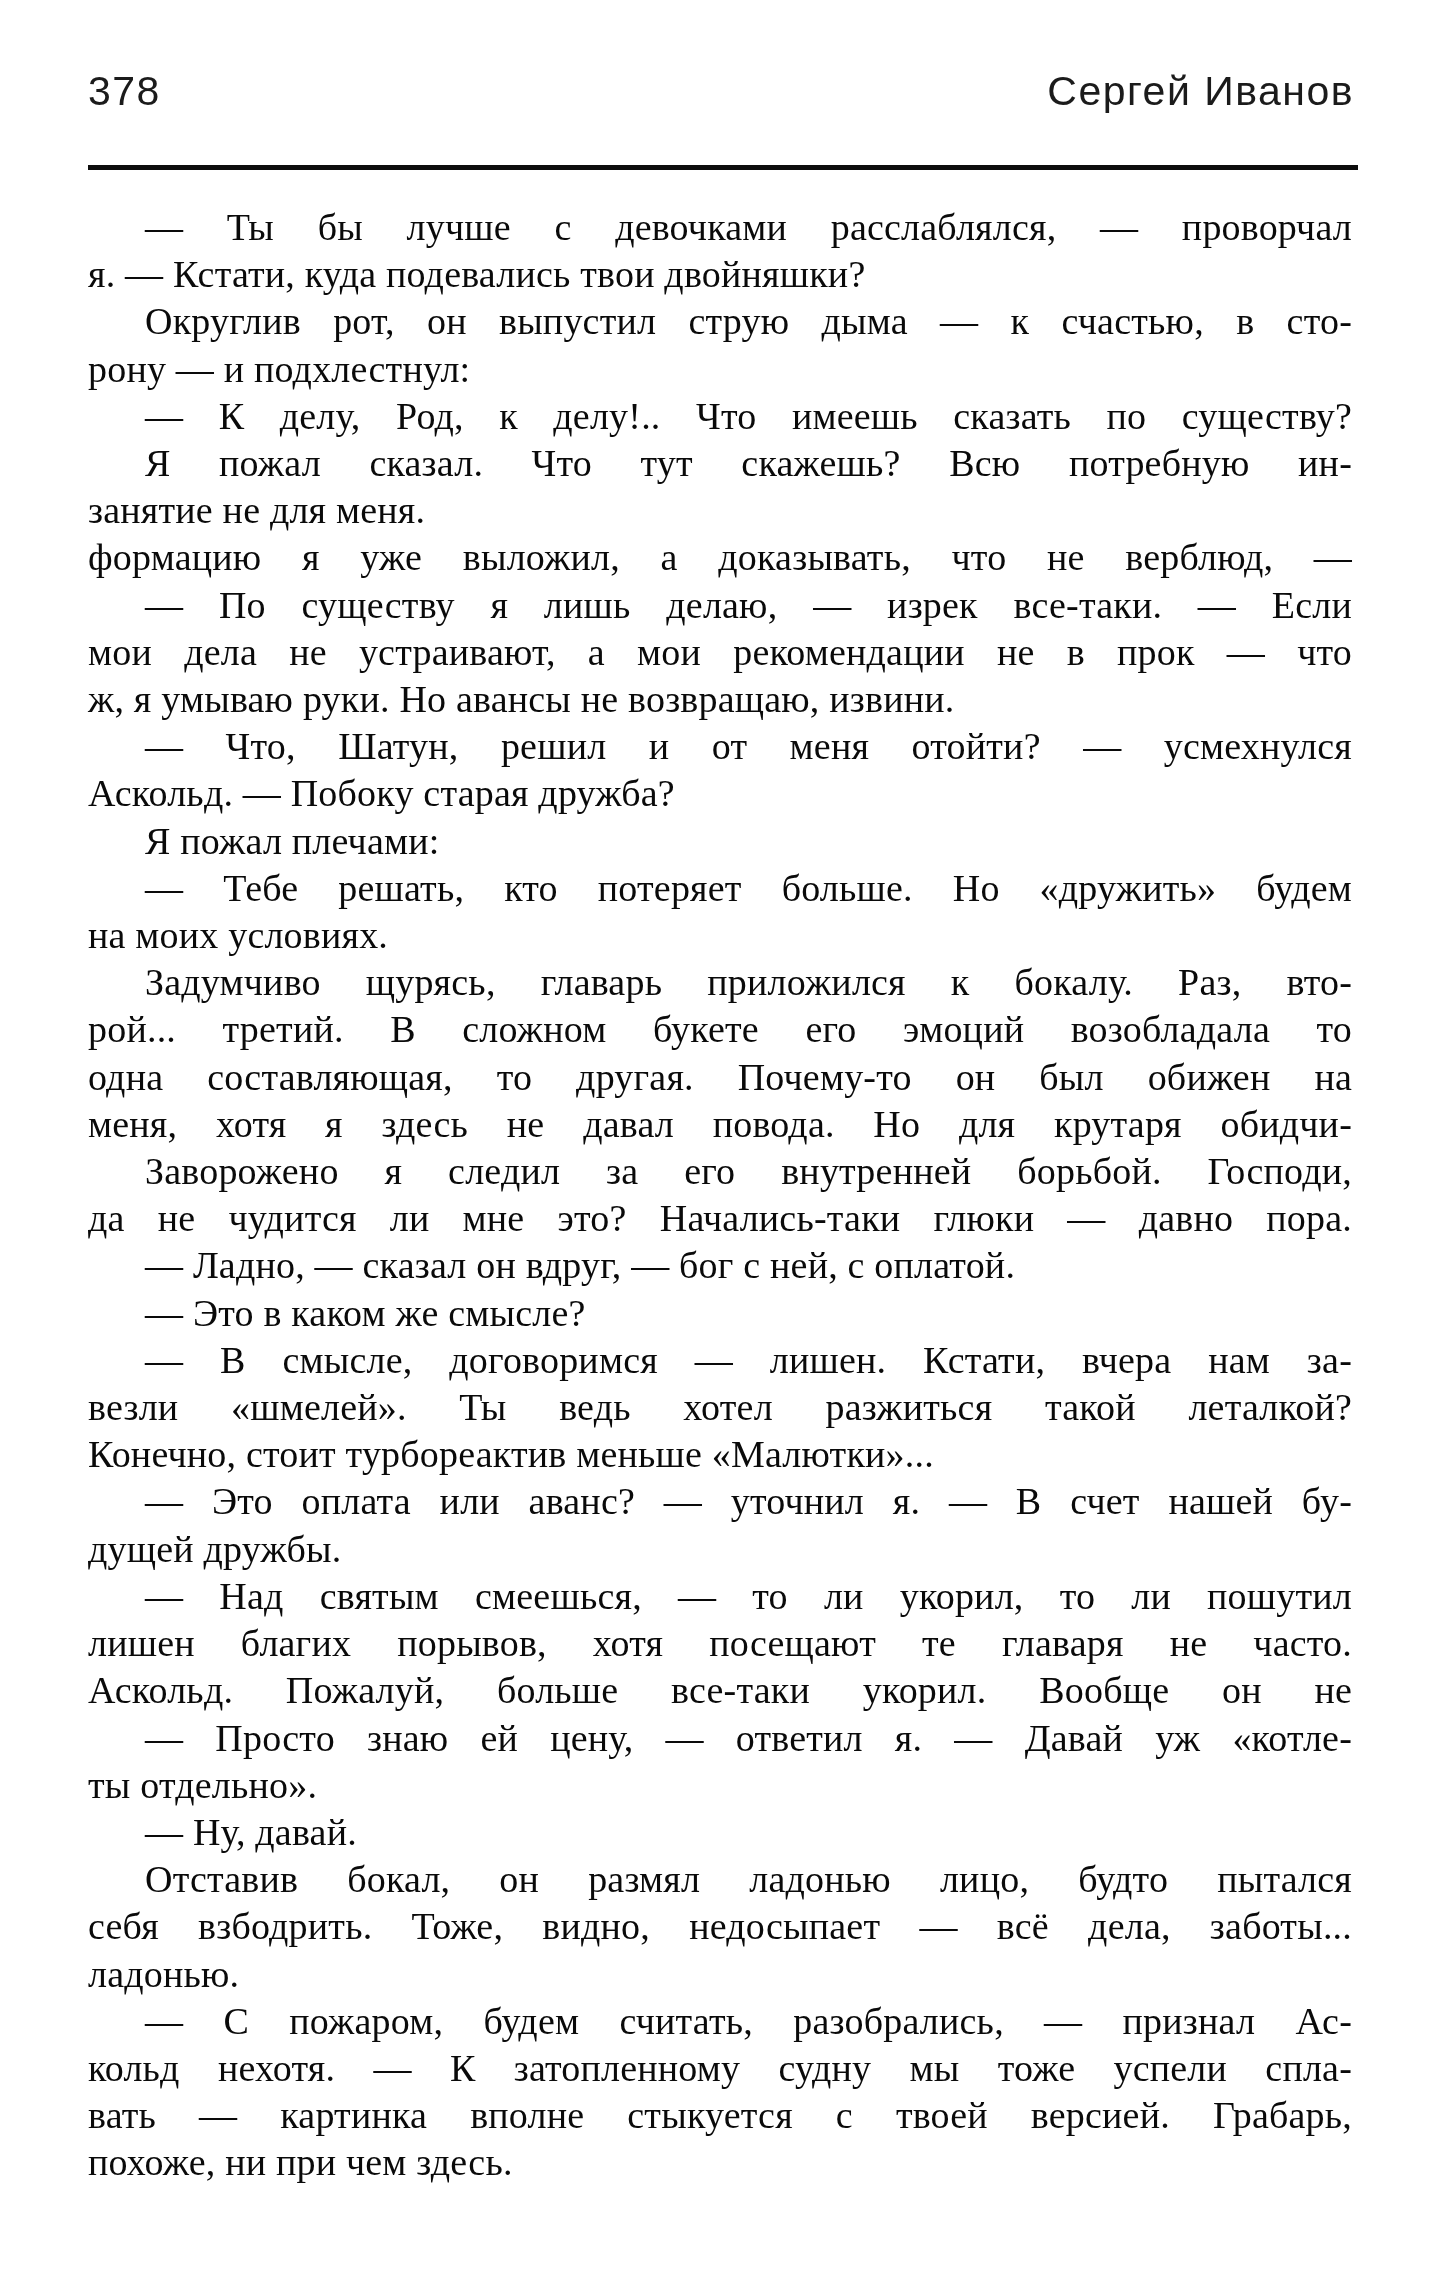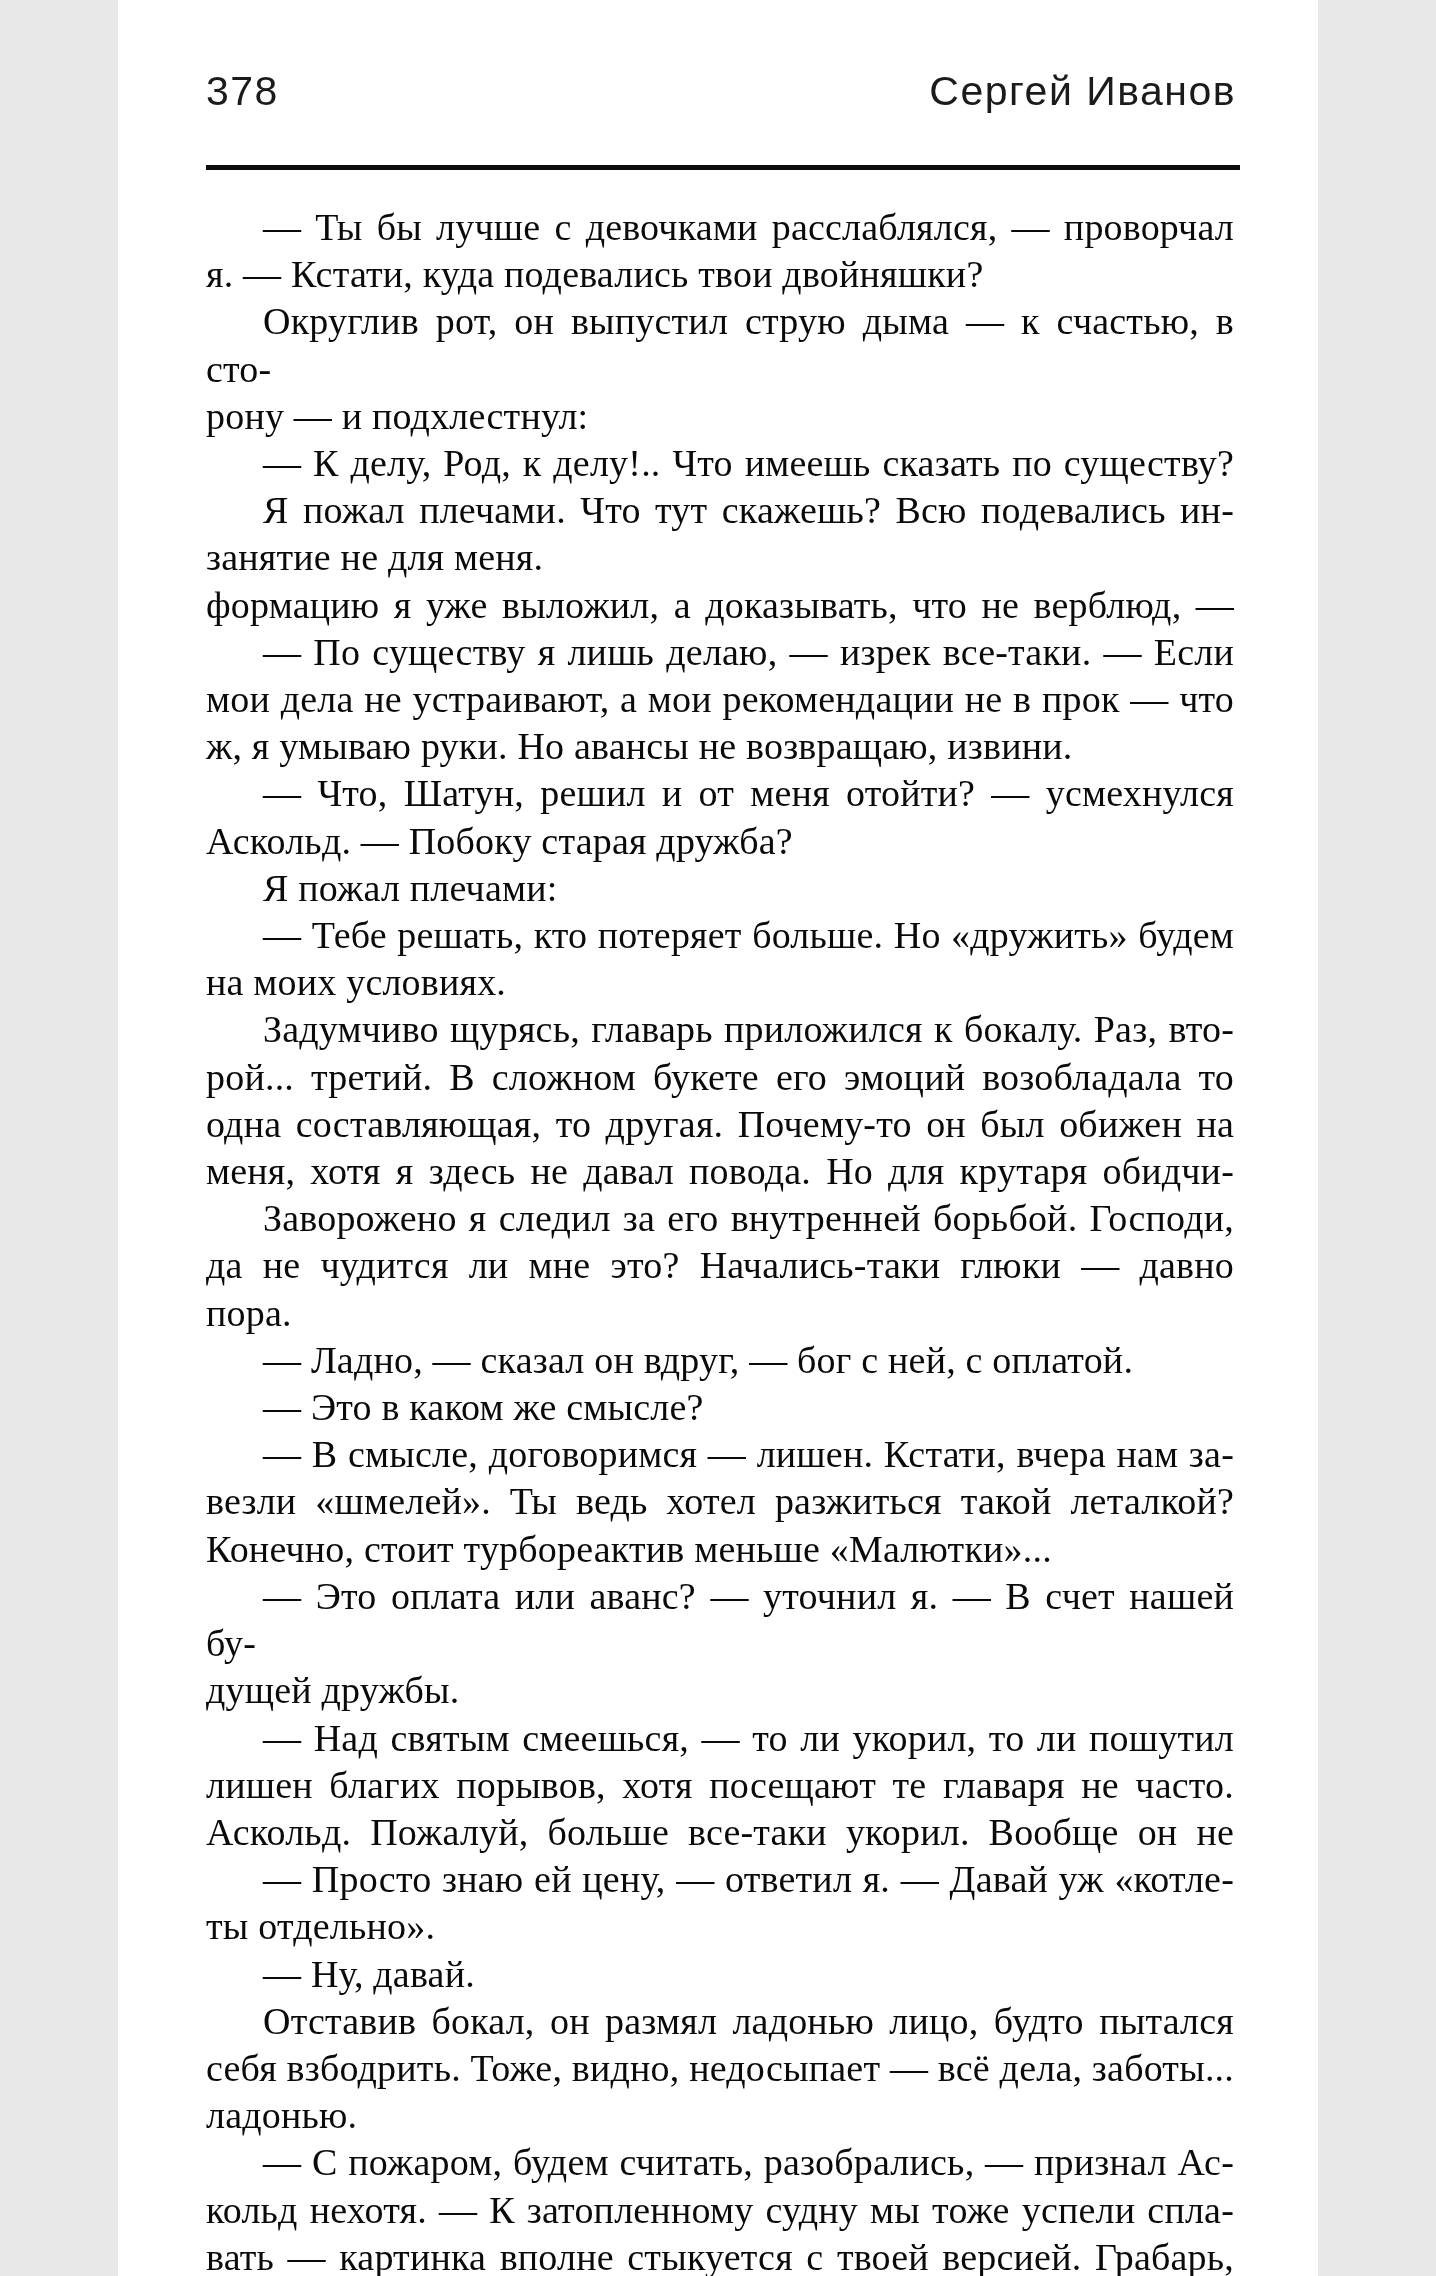--- a/index.html
+++ b/index.html
@@ -2,21 +2,21 @@
 <html lang="ru"><head>
 <meta charset="utf-8">
 <style>
   html, body {
     margin: 0;
     padding: 0;
     background: #e8e8e8;
   }
   .page {
     position: relative;
-    width: 1200px;
+    width: 1436px;
     height: 2276px;
     margin: 0 auto;
     background: #ffffff;
     color: #0a0a0a;
     font-family: "Liberation Serif", serif;
     overflow: hidden;
   }
   .header {
     position: absolute;
     left: 88px;
@@ -69,21 +69,21 @@
     <span class="pagenum">378</span>
     <span class="author">Сергей Иванов</span>
   </div>
   <div class="rule"></div>
   <div class="text" id="text-body">
       <div class="line indent fill">— Ты бы лучше с девочками расслаблялся, — проворчал</div>
       <div class="line">я. — Кстати, куда подевались твои двойняшки?</div>
       <div class="line indent fill">Округлив рот, он выпустил струю дыма — к счастью, в сто-</div>
       <div class="line">рону — и подхлестнул:</div>
       <div class="line indent fill">— К делу, Род, к делу!.. Что имеешь сказать по существу?</div>
-      <div class="line indent fill">Я пожал плечами. Что тут скажешь? Всю подевались ин-</div>
+      <div class="line indent fill">Я пожал сказал. Что тут скажешь? Всю потребную ин-</div>
       <div class="line">занятие не для меня.</div>
       <div class="line fill">формацию я уже выложил, а доказывать, что не верблюд, —</div>
       <div class="line indent fill">— По существу я лишь делаю, — изрек все-таки. — Если</div>
       <div class="line fill">мои дела не устраивают, а мои рекомендации не в прок — что</div>
       <div class="line">ж, я умываю руки. Но авансы не возвращаю, извини.</div>
       <div class="line indent fill">— Что, Шатун, решил и от меня отойти? — усмехнулся</div>
       <div class="line">Аскольд. — Побоку старая дружба?</div>
       <div class="line indent">Я пожал плечами:</div>
       <div class="line indent fill">— Тебе решать, кто потеряет больше. Но «дружить» будем</div>
       <div class="line">на моих условиях.</div>

